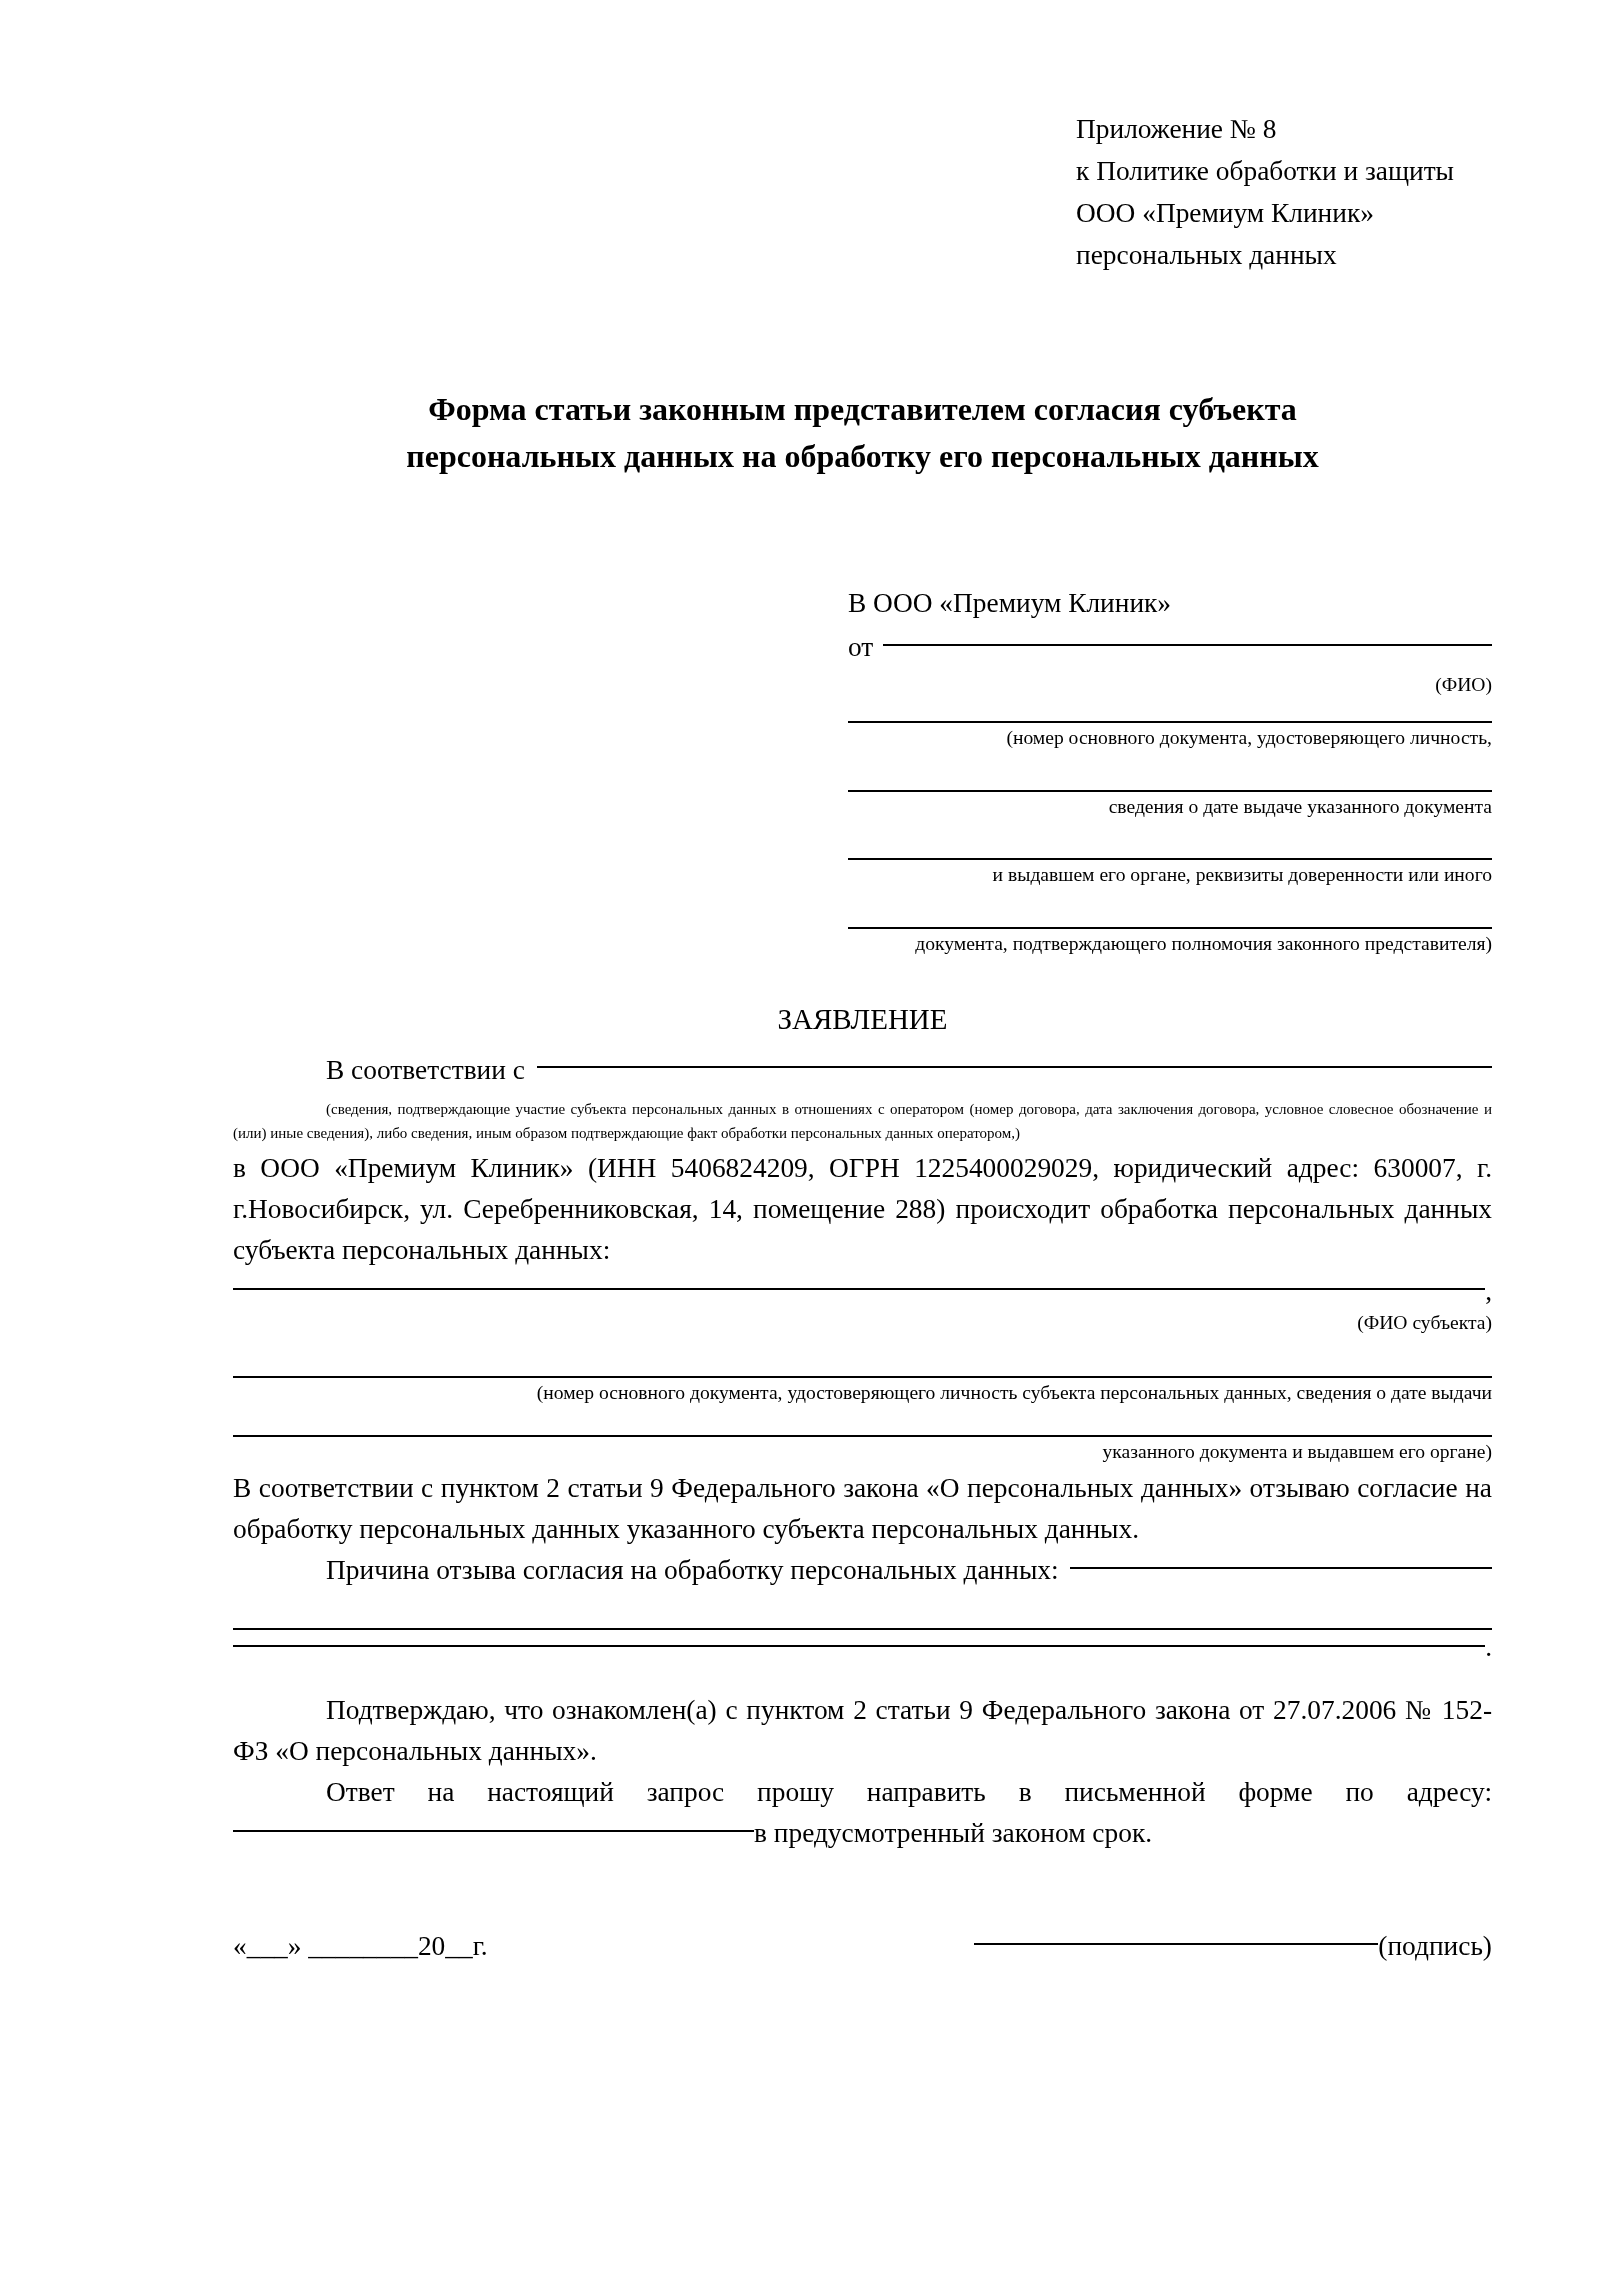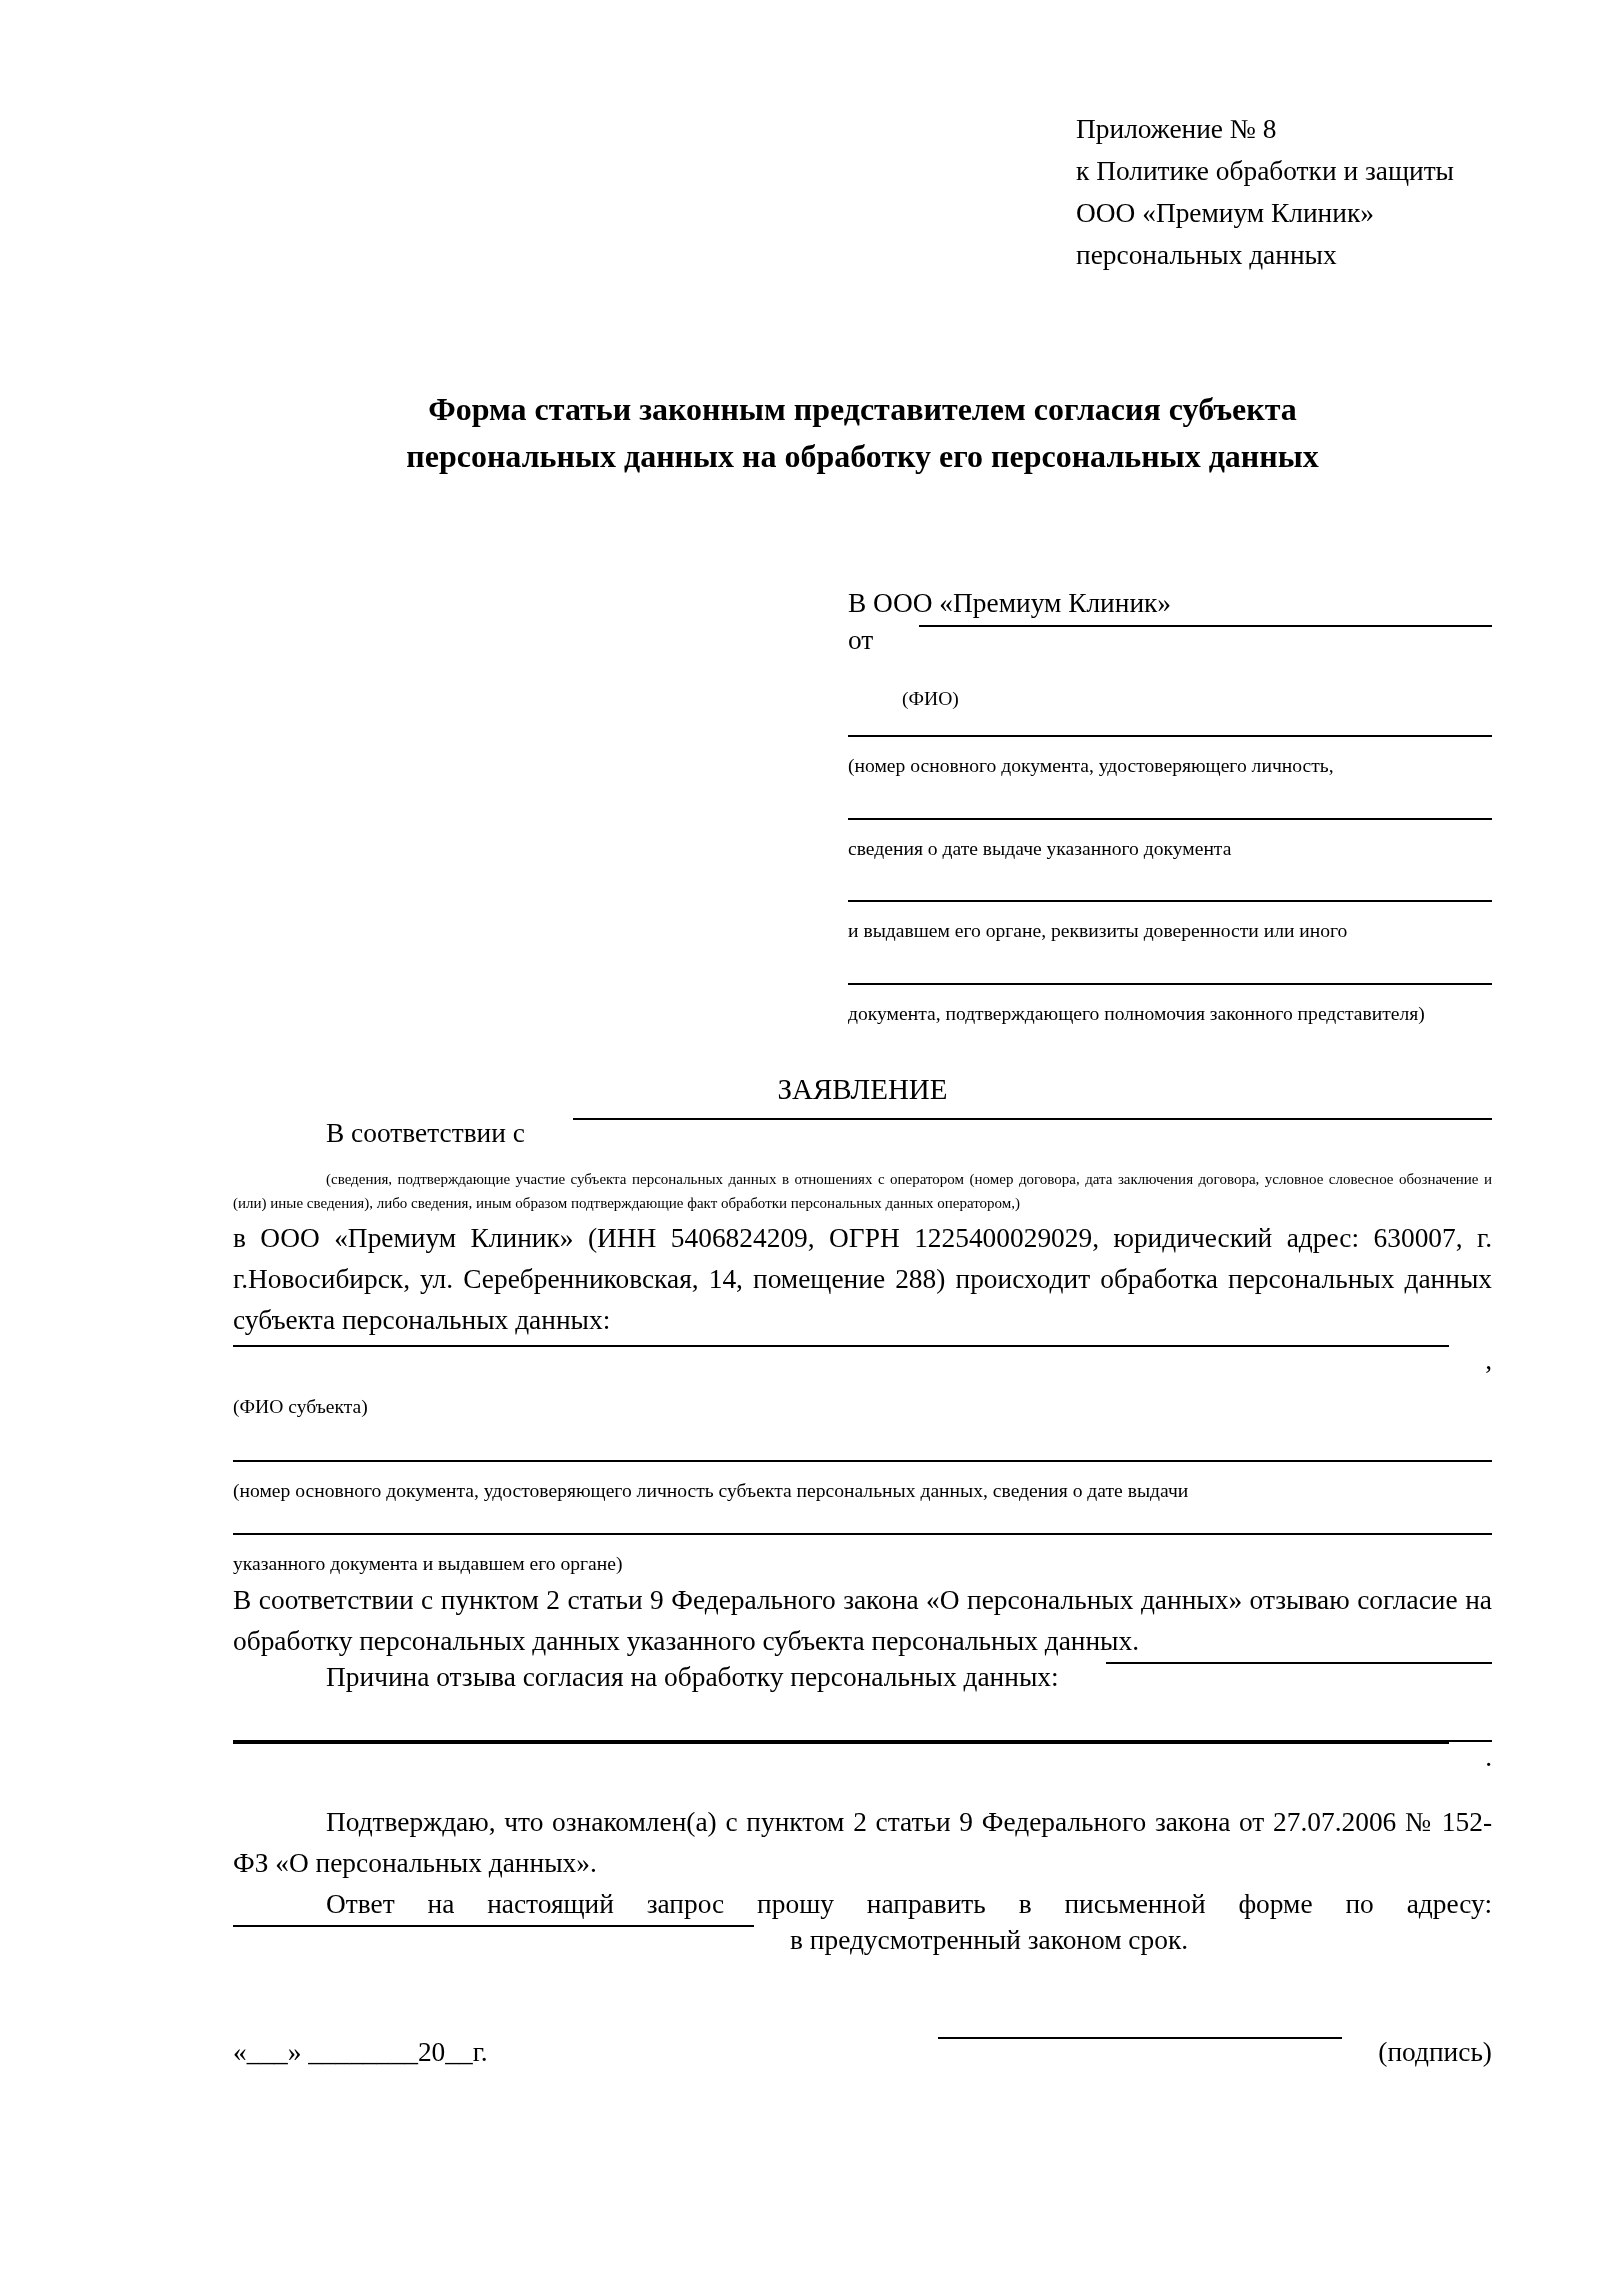--- a/index.html
+++ b/index.html
@@ -10,28 +10,28 @@
   }
   .content { position:absolute; left:233px; top:0; width:1259px; padding-top:108px; }
 
   .appendix { margin-left:843px; font-size:27.4px; line-height:42px; }
 
   .form-title { margin-top:110px; font-size:32px; font-weight:bold; line-height:47px; text-align:center; }
 
   .addressee { margin-left:615px; width:644px; margin-top:102px; font-size:27.4px; }
   .addr-to { line-height:43px; }
 
-  .row { display:flex; align-items:flex-start;gap:36px; }
+  .row { display:flex; align-items:center; }
   .grow-line { flex:1 1 auto; border-bottom:2.9px solid #000; margin-bottom:5.9px; }
   .fill-line { height:0; border-bottom:2.9px solid #000; }
 
   .addr-from { height:45px; }
   .addr-from .grow-line { margin-left:9.8px; }
 
-  .caption { font-size:19.6px; line-height:25.5px; text-align:left; margin-top:16px; }
+  .caption { font-size:19.6px; line-height:25.5px; text-align:right; margin-top:2px; }
   .fio-caption { padding-left:54px; }
 
   .fl-g1 { margin-top:23.5px; }
   .fl-g  { margin-top:39px; }
 
   .statement-heading { margin-top:45px; font-size:29px; line-height:37px; text-align:center; }
 
   .accordance { margin-top:9.8px; height:45px; font-size:27.4px; }
   .indent-label { margin-left:93px; white-space:nowrap; }
   .accordance .grow-line { margin-left:11.8px; }

